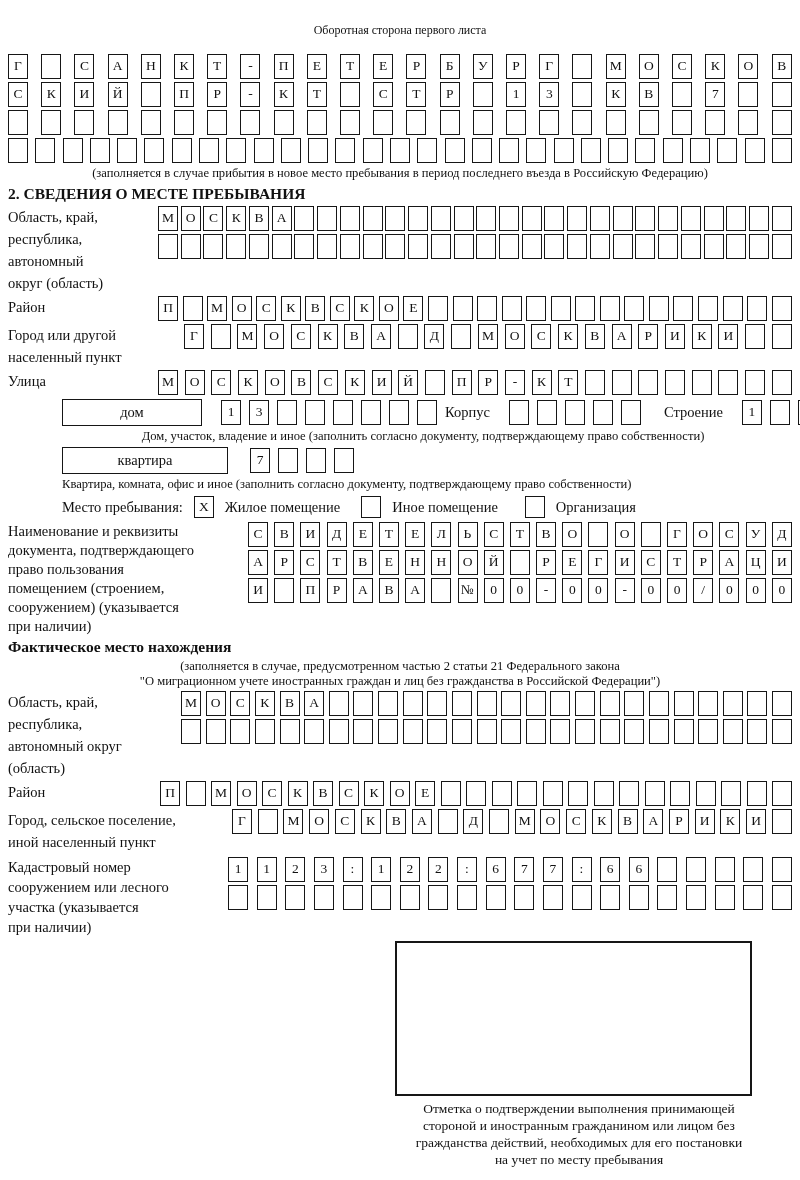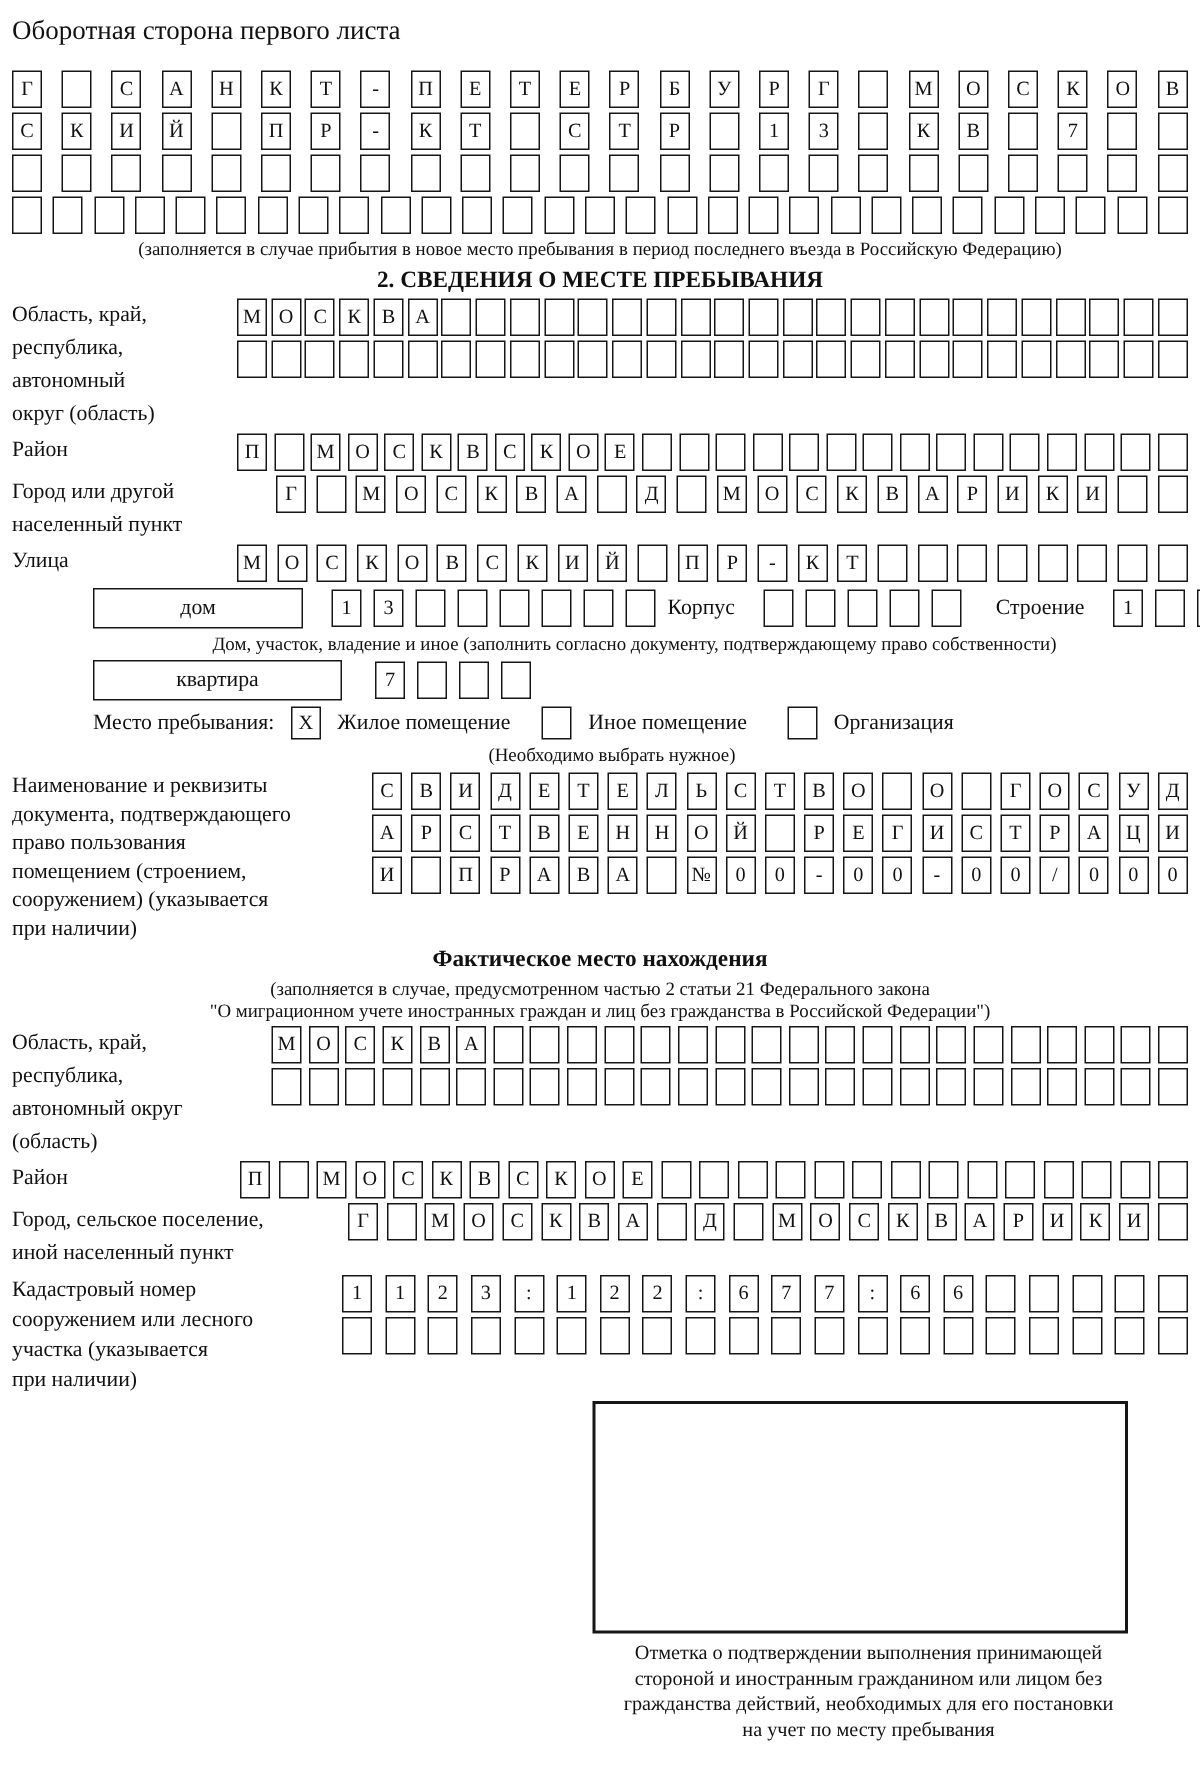--- a/index.html
+++ b/index.html
@@ -1,31 +1,31 @@
 <!DOCTYPE html>
 <html><head>
 <meta charset="utf-8">
 <style>
   html,body{margin:0;padding:0;background:#fff;}
   body{width:800px;height:1180px;overflow:hidden;color:#111;
        font-family:"Liberation Serif","DejaVu Serif",serif;}
   .page{width:784px;padding:0 8px;position:relative;}
-  .hdr-note{padding-top:10px;text-align:left;font-size:18px;}
+  .hdr-note{padding-top:23px;text-align:center;font-size:12px;}
   .group{display:flex;align-items:flex-start;}
   .lbl{font-size:14.5px;line-height:22px;white-space:pre-line;flex-shrink:0;}
   .lbl.lh23{line-height:23px;}
   .lbl.lh19{line-height:19px;}
   .lbl.lh20{line-height:20px;}
   .rows{flex:1;display:flex;flex-direction:column;gap:3px;}
   .grid{display:flex;justify-content:space-between;}
   .cell{width:20px;height:25px;box-sizing:border-box;border:1.5px solid #161616;
         font-size:13.5px;line-height:22px;text-align:center;flex-shrink:0;}
   .fullrow{margin-top:3px;}
   .note{font-size:12.6px;text-align:center;margin-top:3px;}
-  .sec-title{font-weight:bold;font-size:15.5px;text-align:center;margin-top:4px;}
+  .sec-title{font-weight:bold;font-size:15.5px;margin-top:4px;}
   .widebox{box-sizing:border-box;border:1.5px solid #161616;height:27px;line-height:24px;
            text-align:center;font-size:14.5px;flex-shrink:0;}
   .inline-row{display:flex;align-items:center;}
   .inline-lbl{font-size:14.5px;flex-shrink:0;}
   .cb{width:20px;height:22px;box-sizing:border-box;border:1.5px solid #161616;
       font-size:13.5px;line-height:19px;text-align:center;flex-shrink:0;}
   .stamp-box{box-sizing:border-box;border:2px solid #161616;width:357px;height:155px;
              margin-left:387px;margin-top:4px;}
   .stamp-caption{width:390px;margin-left:376px;margin-top:4px;text-align:center;
                  font-size:13.5px;line-height:17px;white-space:pre-line;}
@@ -356,31 +356,31 @@
 
   <div class="inline-row mt3" style="gap:22px">
     <div class="widebox" style="width:166px;margin-left:54px">квартира</div>
     <div class="grid g8" style="width:104px">
         <span class="cell">7</span>
         <span class="cell"></span>
         <span class="cell"></span>
         <span class="cell"></span>
       </div>
   </div>
+  <div class="note" style="text-align:left;margin-left:54px">Квартира, комната, офис и иное (заполнить согласно документу, подтверждающему право собственности)</div>
 
   <div class="inline-row mt4" style="gap:11px">
     <div class="inline-lbl" style="margin-left:54px">Место пребывания:</div>
     <span class="cb">X</span>
     <div class="inline-lbl">Жилое помещение</div>
     <span class="cb" style="margin-left:10px"></span>
     <div class="inline-lbl">Иное помещение</div>
     <span class="cb" style="margin-left:16px"></span>
     <div class="inline-lbl">Организация</div>
   </div>
-  <div class="note" style="width:560px;margin-left:120px">(Необходимо выбрать нужное)</div>
 
   <div class="group mt4">
     <div class="lbl lh19" style="width:240px">Наименование и реквизиты
 документа, подтверждающего
 право пользования
 помещением (строением,
 сооружением) (указывается
 при наличии)</div>
     <div class="rows">
       <div class="grid">

